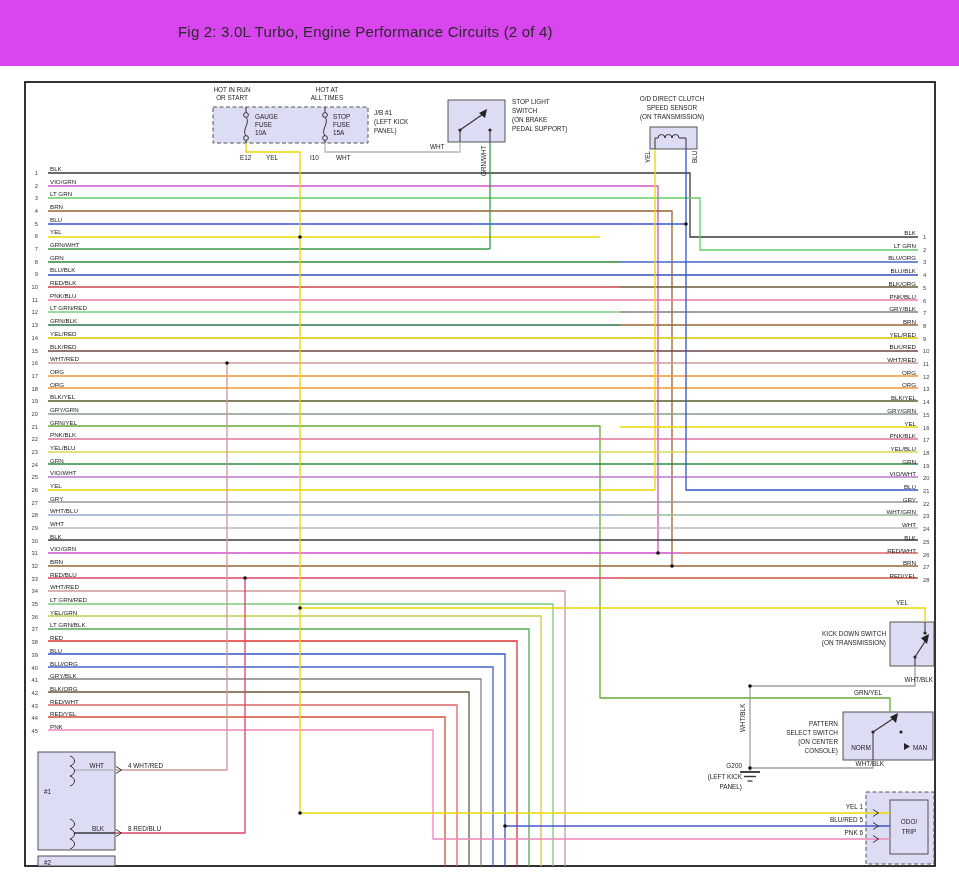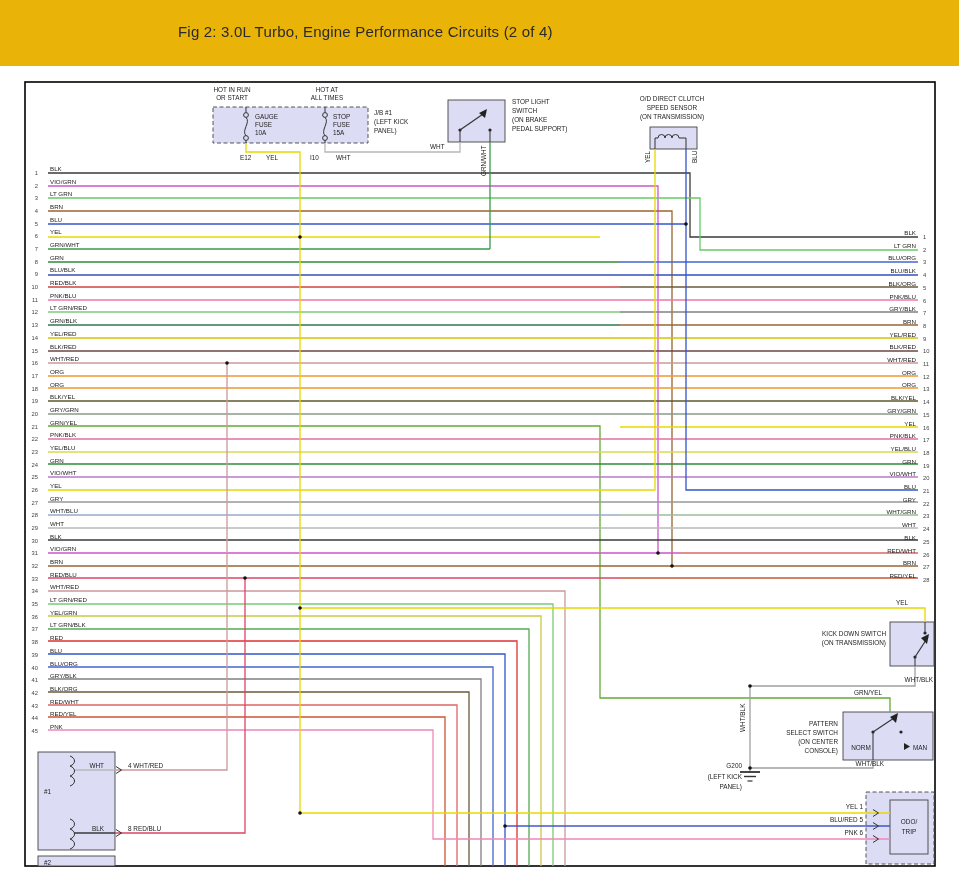--- a/index.html
+++ b/index.html
@@ -1,17 +1,17 @@
 <!DOCTYPE html>
 <html><head>
 <meta charset="utf-8">
 <style>
   html,body{margin:0;padding:0;}
   body{width:959px;height:874px;position:relative;background:#ffffff;font-family:"Liberation Sans",sans-serif;overflow:hidden;}
-  .titlebar{position:absolute;top:0;left:0;width:959px;height:66px;background:#eab308;z-index:2;}
+  .titlebar{position:absolute;top:0;left:0;width:959px;height:66px;background:#d946ef;z-index:2;}
   .titlebar span{position:absolute;left:178px;top:23px;font-size:15px;color:#2a2a2a;letter-spacing:0.2px;}
   svg{position:absolute;top:0;left:0;z-index:1;}
   svg text{font-family:"Liberation Sans",sans-serif;}
 </style>
 </head>
 <body>
 
 <div class="titlebar">
   <span>Fig 2: 3.0L Turbo, Engine Performance Circuits (2 of 4)</span>
 </div>

